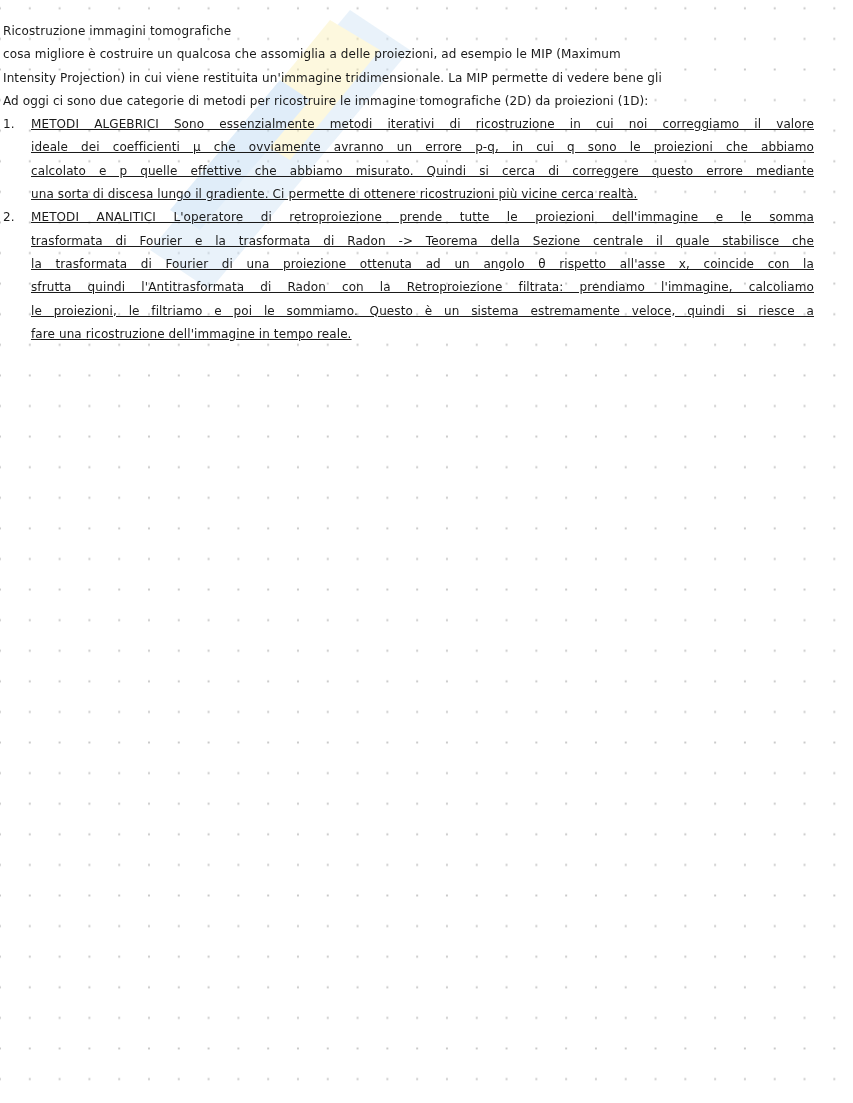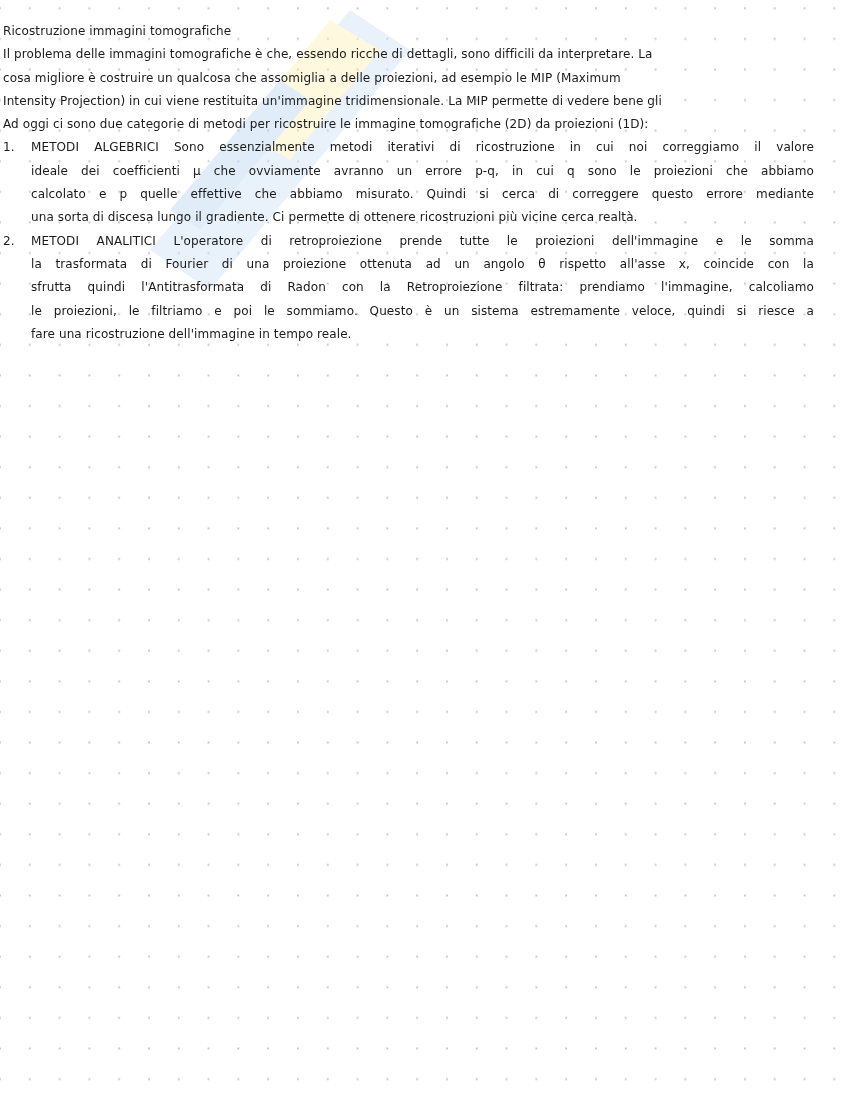--- a/index.html
+++ b/index.html
@@ -48,20 +48,21 @@
       padding-left: 28px;
     }
     .list-num {
       position: absolute;
       left: 0;
       top: 0;
     }
     .list-body {
       text-align: justify;
       width: 783px;
+      text-decoration: underline;
     }
     .list-body .l {
       display: block;
       white-space: nowrap;
       text-align-last: justify;
     }
     .list-body .l.last {
       text-align-last: left;
     }
   </style>
@@ -72,39 +73,39 @@
   <g opacity="0.45">
     <polygon points="0,240 60,280 260,40 200,0" fill="#cfe3f5"></polygon>
     <polygon points="90,120 140,150 230,40 180,10" fill="#fbf0b8"></polygon>
     <polygon points="20,200 50,220 160,90 130,70" fill="#bcd9f2"></polygon>
   </g>
 </svg>
 
 <div class="page">
   <div class="line">Ricostruzione immagini tomografiche</div>
 
-  <div class="line">Il problema delle immagini tomografiche è che, essendo ricche di dettagli, sono difficili da interpretare. La</div>
   <div class="line">cosa migliore è costruire un qualcosa che assomiglia a delle proiezioni, ad esempio le MIP (Maximum</div>
   <div class="line">Intensity Projection) in cui viene restituita un'immagine tridimensionale. La MIP permette di vedere bene gli</div>
   <div class="line">Ad oggi ci sono due categorie di metodi per ricostruire le immagine tomografiche (2D) da proiezioni (1D):</div>
 
   <ol class="list">
     <li class="list-item">
       <span class="list-num">1.</span>
       <div class="list-body">
         <span class="l">METODI ALGEBRICI Sono essenzialmente metodi iterativi di ricostruzione in cui noi correggiamo il valore</span>
         <span class="l">ideale dei coefficienti μ che ovviamente avranno un errore p-q, in cui q sono le proiezioni che abbiamo</span>
         <span class="l">calcolato e p quelle effettive che abbiamo misurato. Quindi si cerca di correggere questo errore mediante</span>
         <span class="l last">una sorta di discesa lungo il gradiente. Ci permette di ottenere ricostruzioni più vicine cerca realtà.</span>
       </div>
     </li>
     <li class="list-item">
       <span class="list-num">2.</span>
       <div class="list-body">
         <span class="l">METODI ANALITICI L'operatore di retroproiezione prende tutte le proiezioni dell'immagine e le somma</span>
+        <span class="l">trasformata di Fourier e la trasformata di Radon -&gt; Teorema della Sezione centrale il quale stabilisce che</span>
         <span class="l">la trasformata di Fourier di una proiezione ottenuta ad un angolo θ rispetto all'asse x, coincide con la</span>
         <span class="l">sfrutta quindi l'Antitrasformata di Radon con la Retroproiezione filtrata: prendiamo l'immagine, calcoliamo</span>
         <span class="l">le proiezioni, le filtriamo e poi le sommiamo. Questo è un sistema estremamente veloce, quindi si riesce a</span>
         <span class="l last">fare una ricostruzione dell'immagine in tempo reale.</span>
       </div>
     </li>
   </ol>
 </div>
 
 </body></html>

